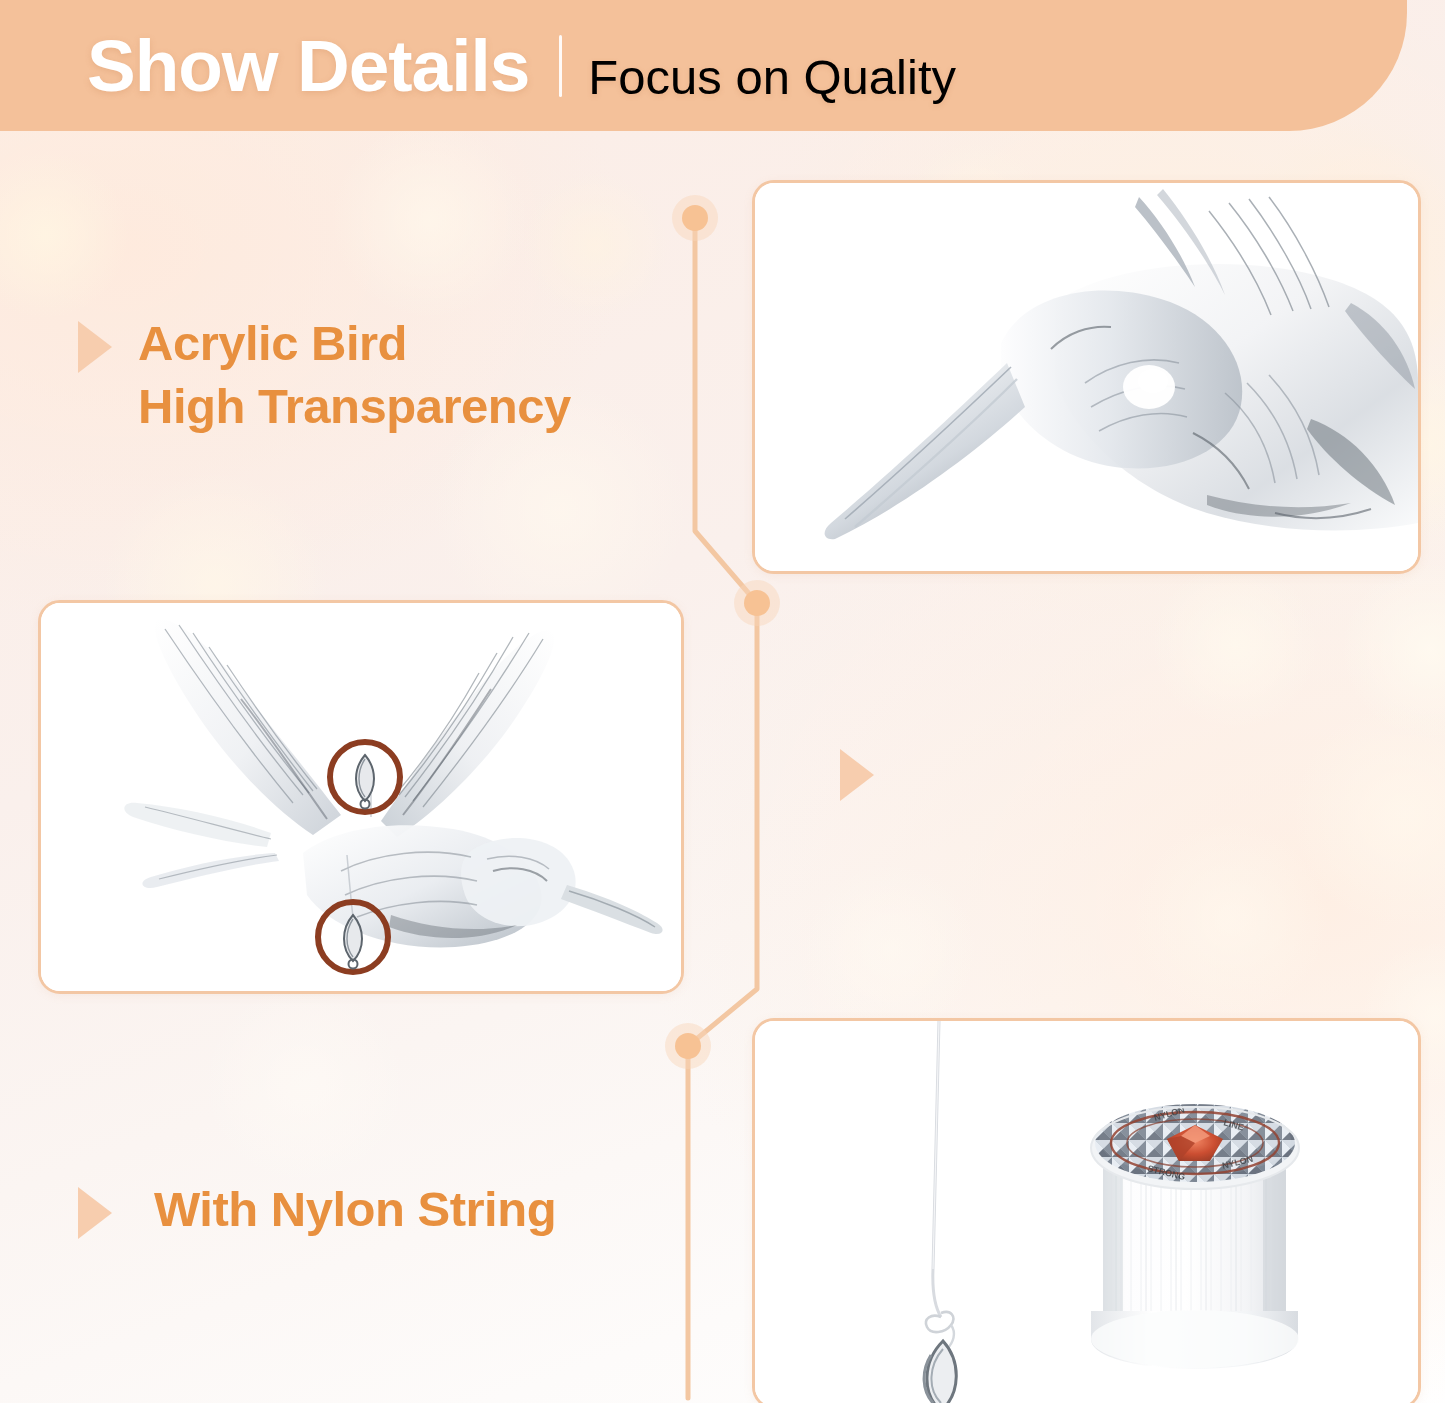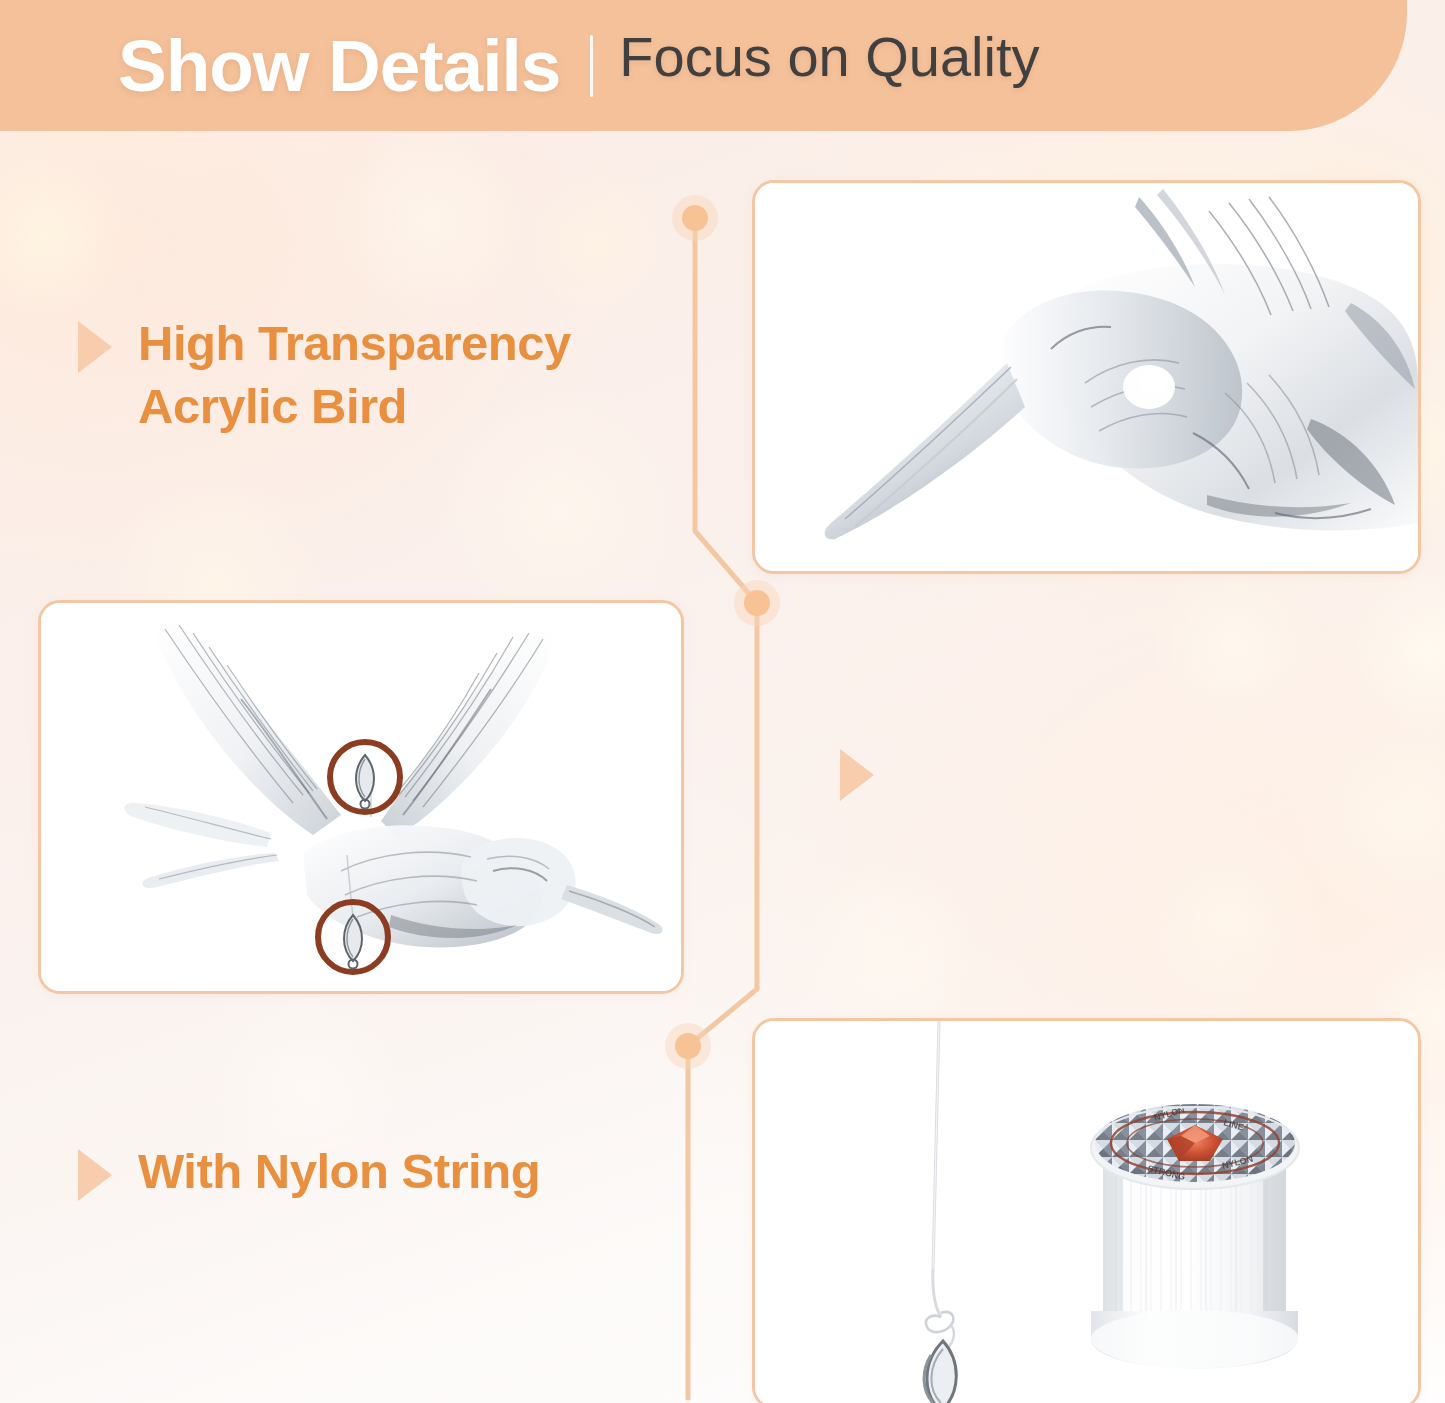--- a/index.html
+++ b/index.html
@@ -21,31 +21,31 @@
   
   .bokeh{position:absolute;border-radius:50%;pointer-events:none;}
 
   
   .banner{
     position:absolute;left:0;top:0;width:1407px;height:131px;
     border-bottom-right-radius:118px;
     background:#f4c19a;
     display:flex;align-items:center;
   }
-  .banner-inner{display:flex;align-items:flex-start;margin-left:118px;}
+  .banner-inner{display:flex;align-items:flex-end;margin-left:87px;}
   .banner-title{
     color:#ffffff;font-weight:bold;font-size:73px;letter-spacing:-1px;
     line-height:1;text-shadow:0 2px 6px rgba(205,135,90,.30);
   }
   .banner-divider{
     width:3px;height:62px;background:rgba(255,255,255,.92);
     margin:0 26px 0 30px;align-self:center;border-radius:2px;
   }
   .banner-sub{
-    color:#404040;font-size:56px;font-weight:normal;line-height:1;
+    color:#000000;font-size:49px;font-weight:normal;line-height:1;
     text-shadow:0 2px 5px rgba(205,135,90,.25);
   }
 
   
   .feature{position:absolute;display:flex;align-items:flex-start;}
   .tri{
     width:0;height:0;flex:0 0 auto;
     border-top:26px solid transparent;border-bottom:26px solid transparent;
     border-left:34px solid #f7cdae;
     margin-right:26px;margin-top:9px;
@@ -109,30 +109,30 @@
     </g>
     <g>
       <circle cx="688" cy="1046" r="23" fill="#f8d5b8" opacity=".45"></circle>
       <circle cx="688" cy="1046" r="13" fill="#f7c294"></circle>
     </g>
   </svg>
 
   <div class="feature" style="left:78px;top:312px;width:600px;">
     <div class="tri"></div>
     <div class="feature-text">
+      <div>Acrylic Bird</div>
       <div>High Transparency</div>
-      <div>Acrylic Bird</div>
     </div>
   </div>
 
   <div class="feature" style="left:840px;top:740px;width:520px;">
     <div class="tri"></div>
   </div>
 
-  <div class="feature" style="left:78px;top:1140px;width:560px;">
+  <div class="feature" style="left:78px;top:1178px;width:560px;gap:16px;">
     <div class="tri"></div>
     <div class="feature-text">With Nylon String</div>
   </div>
 
   <div class="card" style="left:752px;top:180px;width:663px;height:388px;">
     <svg viewBox="0 0 663 388" preserveAspectRatio="xMidYMid slice">
       <defs>
         <linearGradient id="gl1" x1="0" y1="0" x2="1" y2="1">
           <stop offset="0%" stop-color="#ffffff"></stop>
           <stop offset="40%" stop-color="#f2f3f5"></stop>

